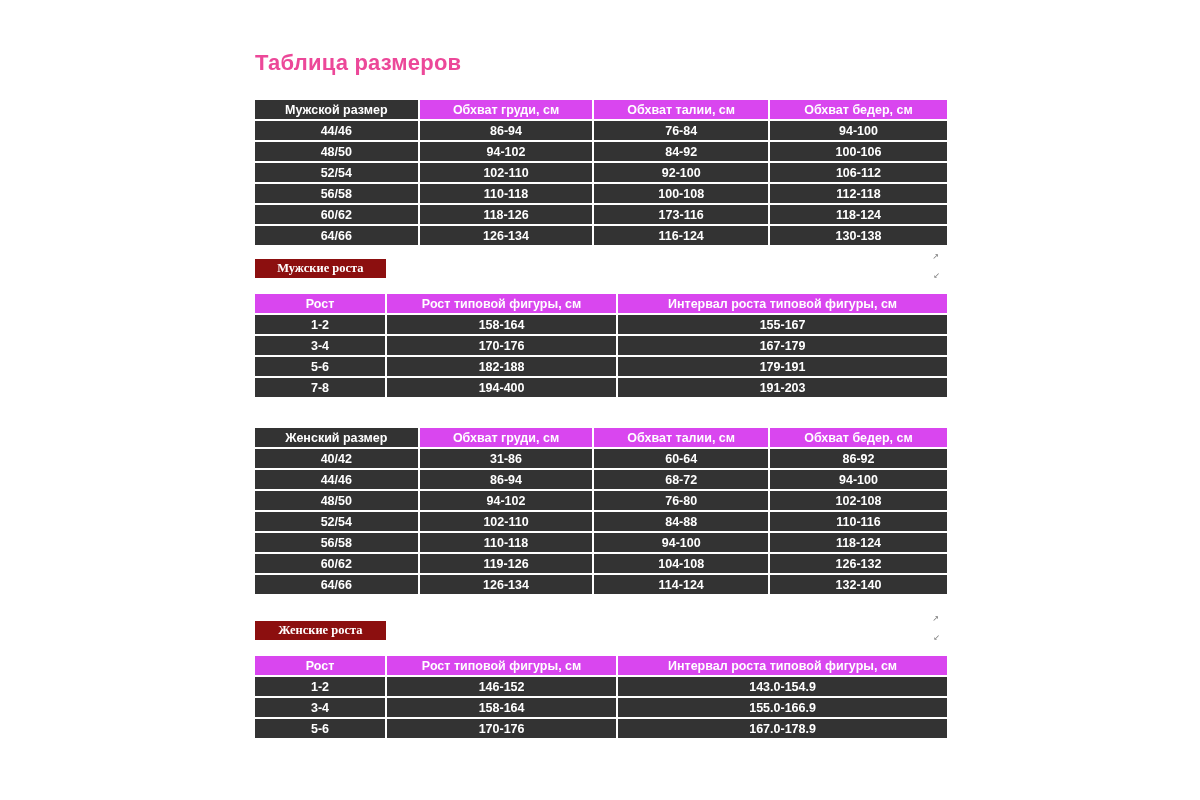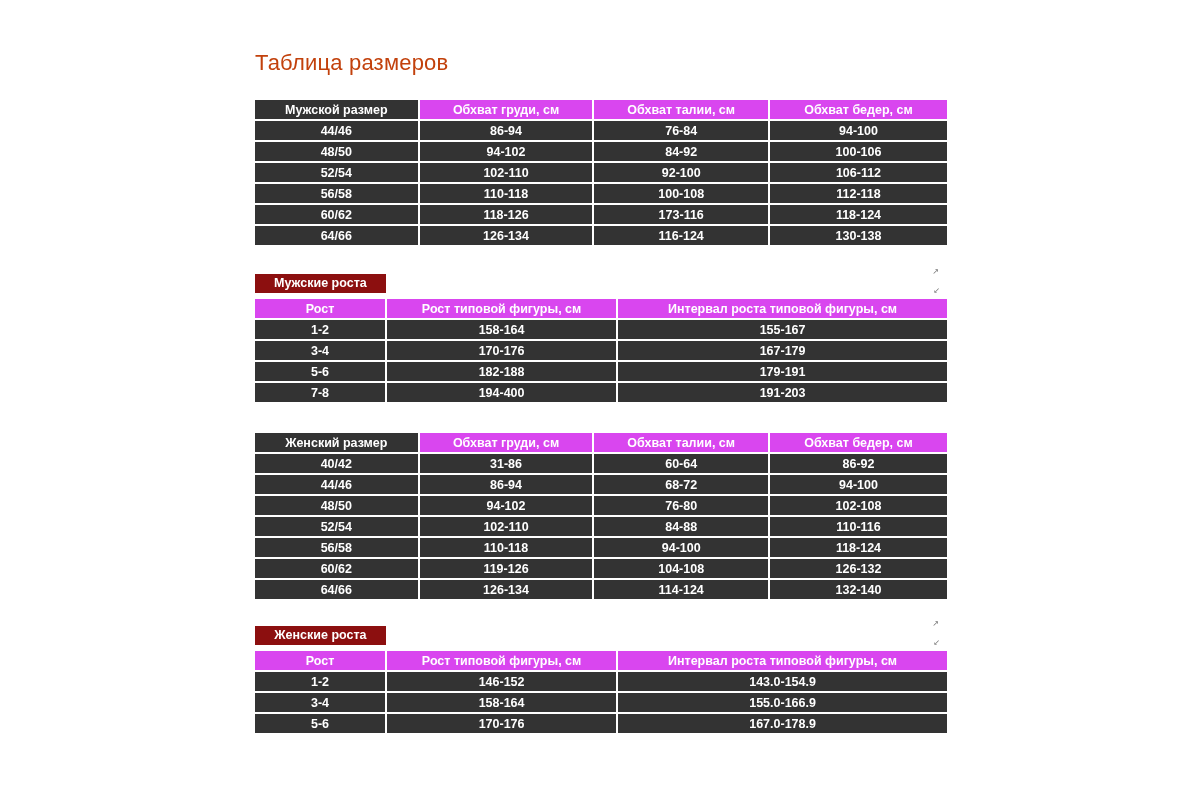--- a/index.html
+++ b/index.html
@@ -3,31 +3,32 @@
 <meta charset="utf-8">
 <style>
   html,body{margin:0;padding:0;}
   body{
     width:1200px;height:800px;background:#ffffff;overflow:hidden;
     font-family:"Liberation Sans","DejaVu Sans",sans-serif;
     position:relative;
   }
   .content{position:absolute;left:255px;top:50px;width:692px;}
   .page-title{
-    font-size:22px;font-weight:normal;color:#c2410c;
+    font-size:22px;font-weight:bold;color:#ec4899;
     margin:0 0 22px 0;letter-spacing:.2px;
   }
   .table-block{position:relative;}
-  .blk-0{margin-bottom:27px;}
+  .blk-0{margin-bottom:12px;}
   .blk-1{margin-bottom:27px;}
   .blk-2{margin-bottom:25px;}
   .tbl-label{
     background:#8c0f0f;color:#ffffff;font-weight:bold;font-size:12.5px;
     height:19px;line-height:19px;text-align:center;width:18.9%;
-    margin-bottom:4px;
+    margin-bottom:14px;
+    font-family:Liberation Serif, serif;
   }
   table{
     border-collapse:separate;border-spacing:2px;
     width:calc(100% + 4px);margin-left:-2px;table-layout:fixed;
   }
   th,td{
     height:19px;padding:0 2px;text-align:center;vertical-align:middle;
     color:#ffffff;font-weight:bold;font-size:12.5px;white-space:nowrap;
     overflow:hidden;
   }

